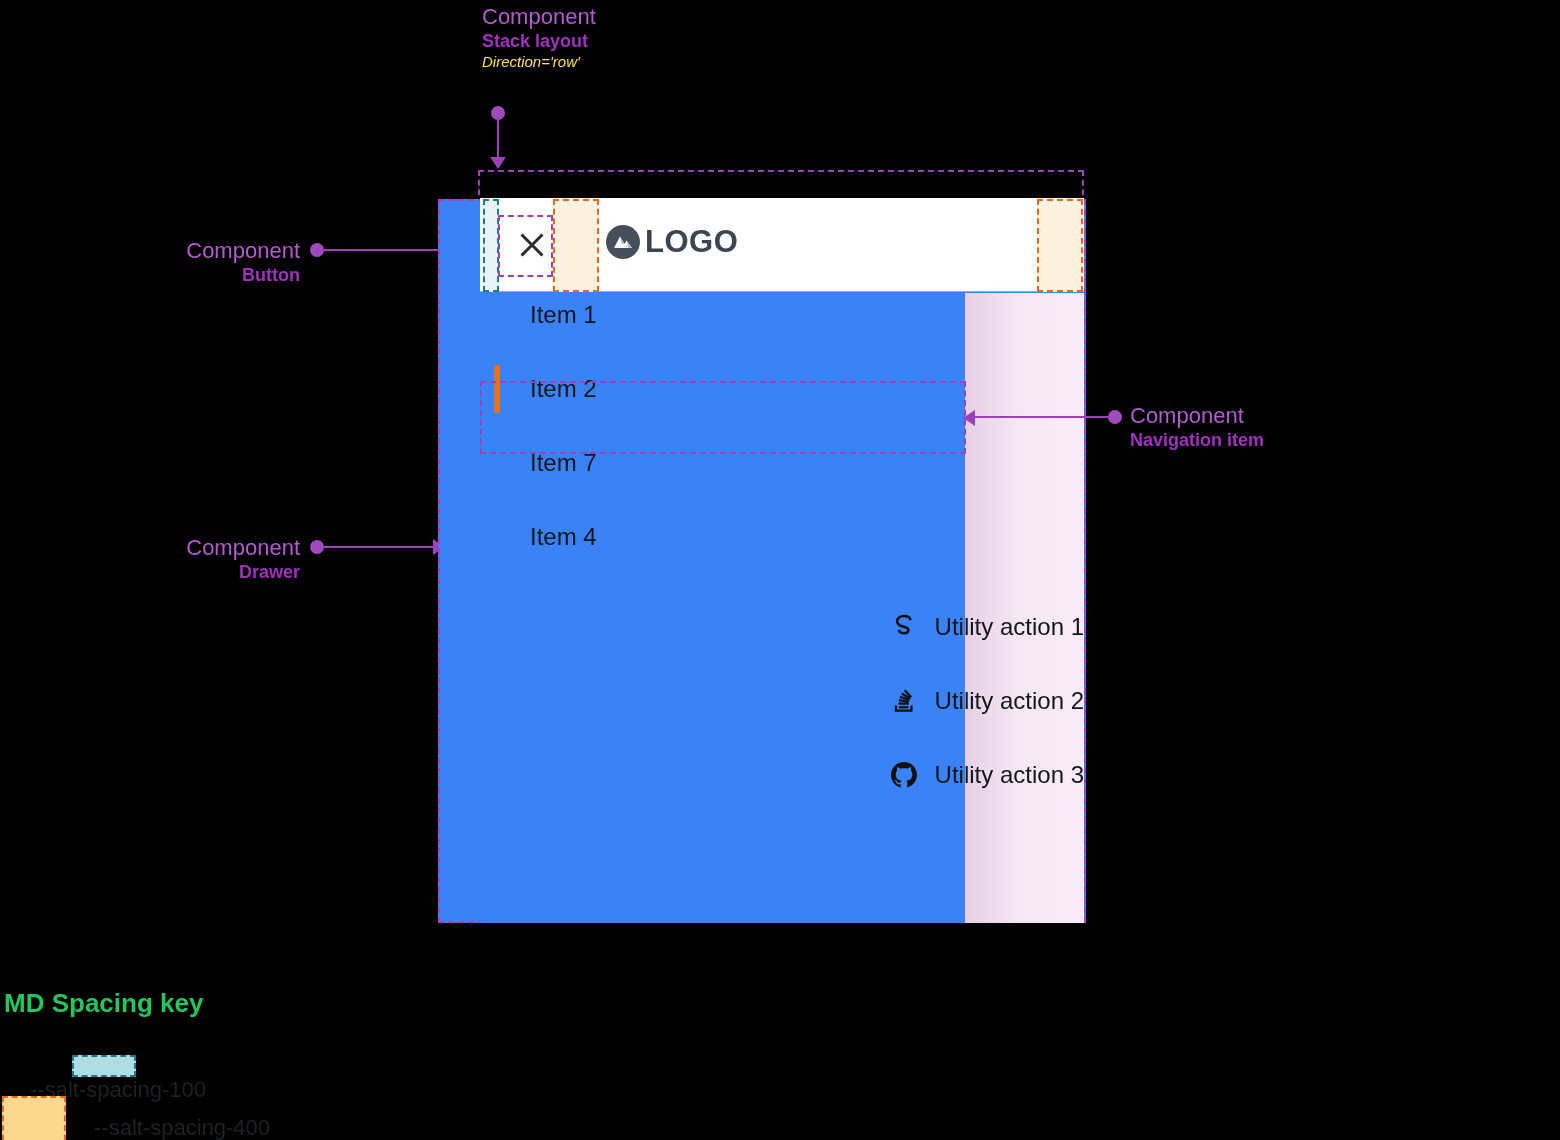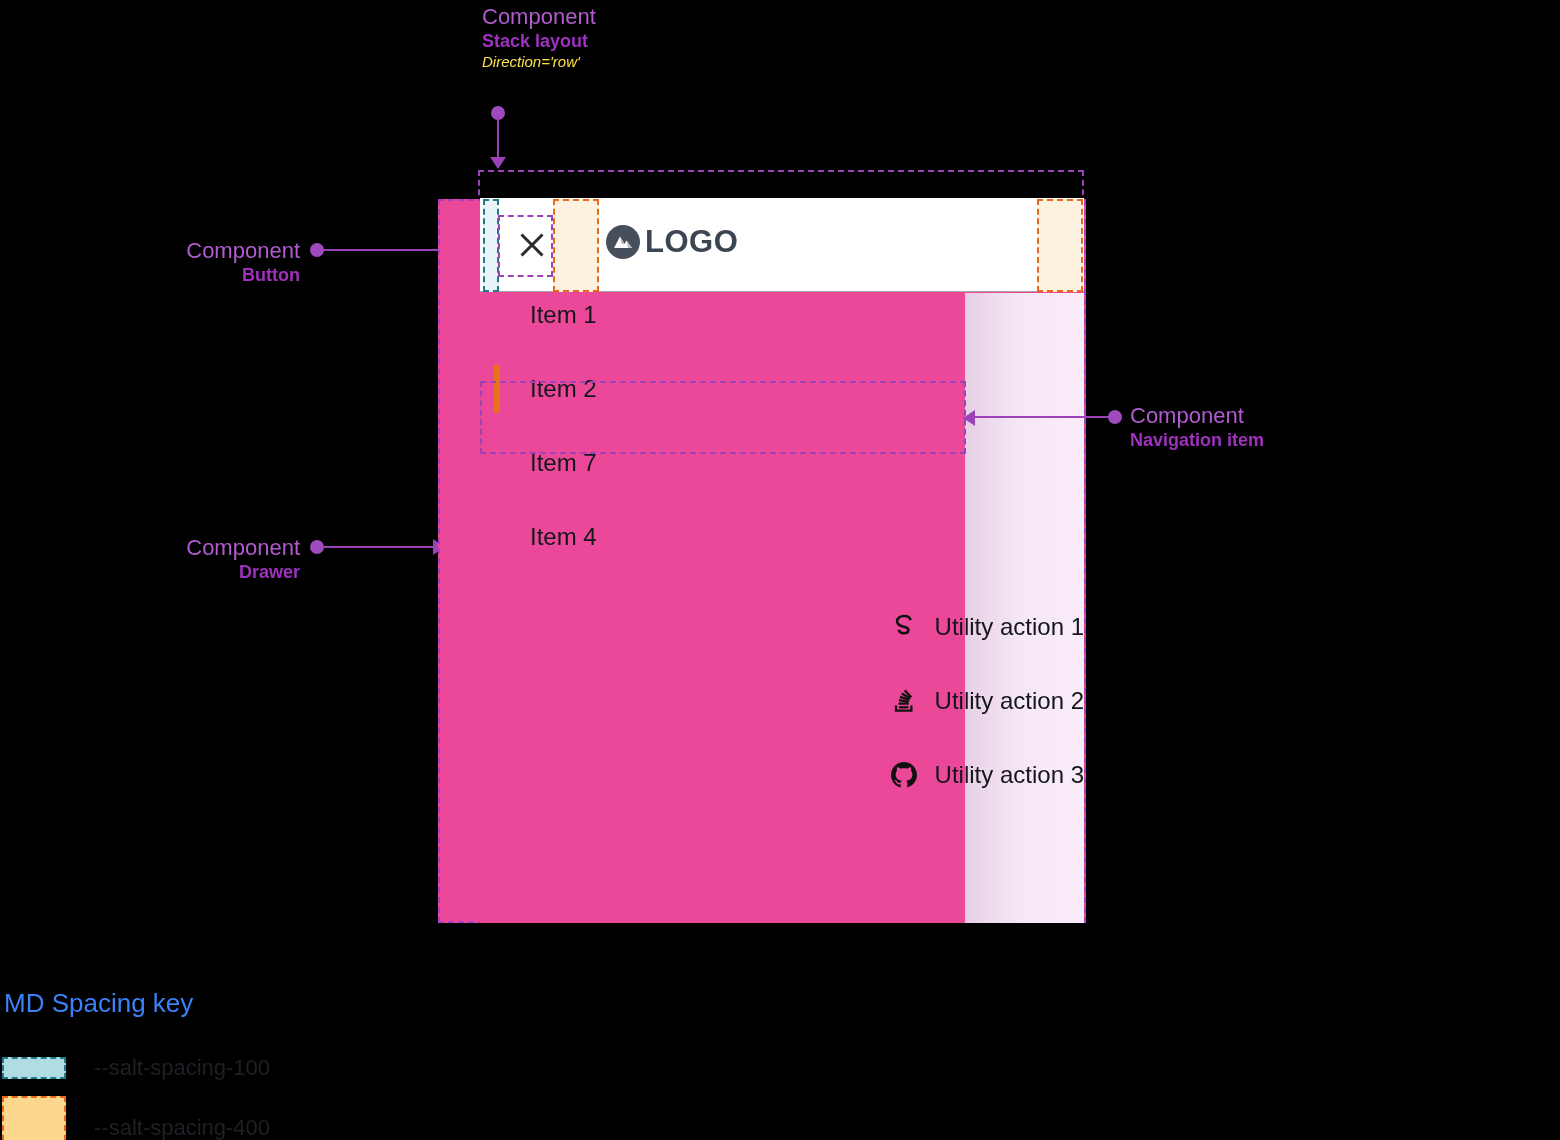--- a/index.html
+++ b/index.html
@@ -31,21 +31,21 @@
 
   
   .mbox{position:absolute;border:2px dashed #9b42b8;box-sizing:border-box;pointer-events:none;}
   .mbox.drawer{border-color:#a83fc4;}
 
   
   .sp100{position:absolute;background:#e8f4f6;border:2px dashed #1f7a8c;box-sizing:border-box;}
   .sp300{position:absolute;background:#fdf1e0;border:2px dashed #e8691a;box-sizing:border-box;}
 
   
-  .drawer{position:absolute;left:480px;top:198px;width:604px;height:725px;background:#ec4899;}
+  .drawer{position:absolute;left:480px;top:198px;width:604px;height:725px;background:#3b82f6;}
   .drawer-header{position:absolute;left:0;top:0;width:604px;height:94px;background:#ffffff;
     border-bottom:1px solid #a7a7a7;box-sizing:border-box;}
   .close-btn{position:absolute;left:32px;top:27px;width:40px;height:40px;
     display:flex;align-items:center;justify-content:center;background:transparent;border:0;cursor:pointer;padding:0;}
   .close-btn svg{display:block;}
   .logo-wrap{position:absolute;left:125px;top:26px;display:flex;align-items:center;gap:4px;}
   .logo-mark{width:36px;height:36px;display:block;}
   .logo-text{font-size:31px;font-weight:700;color:#3c4552;letter-spacing:.5px;
     font-family:"Liberation Sans","DejaVu Sans",sans-serif;}
 
@@ -62,21 +62,21 @@
 
   
   .util-list{position:absolute;left:0;top:392px;width:604px;}
   .util-item{position:relative;height:74px;display:flex;align-items:center;cursor:pointer;justify-content:flex-end;}
   .util-icon{width:26px;height:26px;margin-left:46px;display:flex;align-items:center;justify-content:center;}
   .util-icon svg{display:block;}
   .util-label{font-size:24px;color:#13161b;margin-left:18px;
     font-family:"Liberation Sans","DejaVu Sans",sans-serif;}
 
   
-  .key-title{position:absolute;left:4px;top:988px;font-size:26px;font-weight:400;color:#3b82f6;}
+  .key-title{position:absolute;left:4px;top:988px;font-size:26px;font-weight:700;color:#22c55e;}
   .key-row{position:absolute;display:flex;align-items:center;}
   .key-sw100{width:64px;height:22px;background:#b0dde3;border:2px dashed #1f7a8c;box-sizing:border-box;}
   .key-sw300{width:64px;height:64px;background:#fcd88f;border:2px dashed #e8691a;box-sizing:border-box;}
   .key-label{font-size:22px;color:#1d2125;margin-left:28px;white-space:nowrap;}
 </style>
 </head>
 <body>
 
 <div class="stage">
 
@@ -210,21 +210,21 @@
   <div class="arrow-l" style="left:963px;top:410px;"></div>
   <div class="lead-h" style="left:975px;top:416px;width:137px;"></div>
   <div class="dot" style="left:1108px;top:410px;"></div>
   <div class="anno" style="left:1130px;top:403px;">
     <div class="kind">Component</div>
     <div class="name">Navigation item</div>
   </div>
 
   <div class="key-title">MD Spacing key</div>
 
-  <div class="key-row" style="left:2px;top:1055px;">
+  <div class="key-row" style="left:2px;top:1055px;flex-direction:column;">
     <span class="key-sw100"></span>
     <span class="key-label">--salt-spacing-100</span>
   </div>
 
   <div class="key-row" style="left:2px;top:1096px;">
     <span class="key-sw300"></span>
     <span class="key-label">--salt-spacing-400</span>
   </div>
 
 </div>

